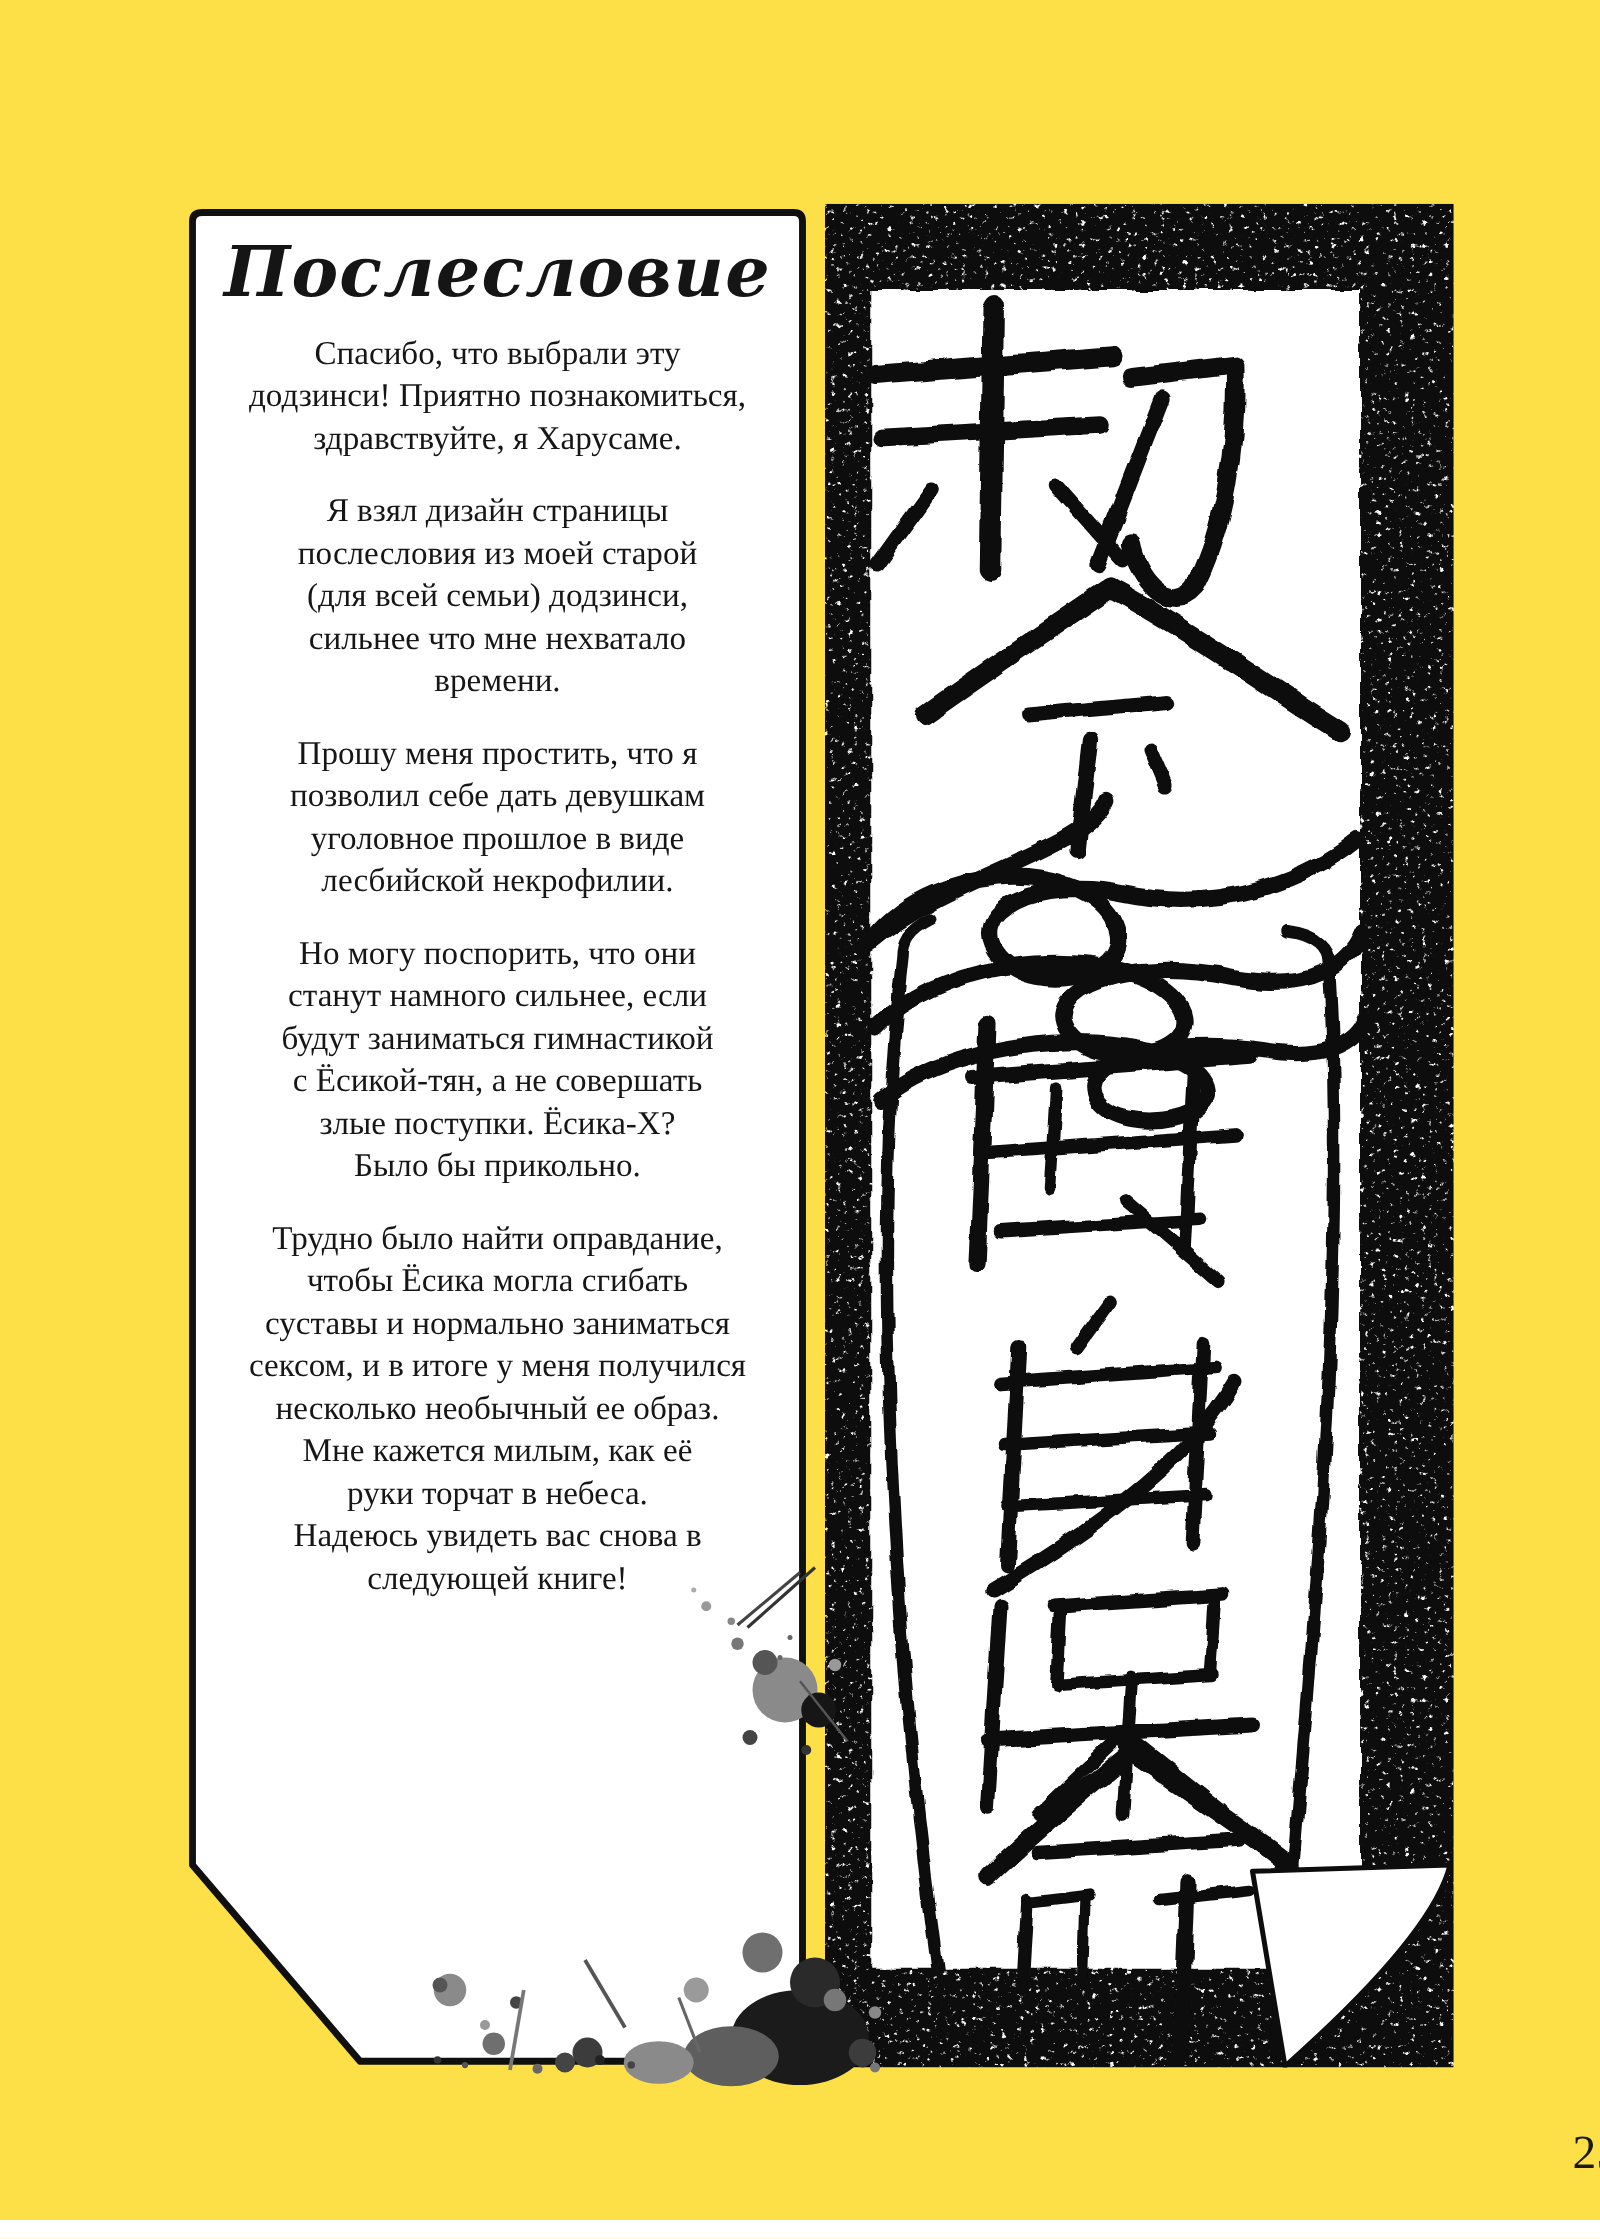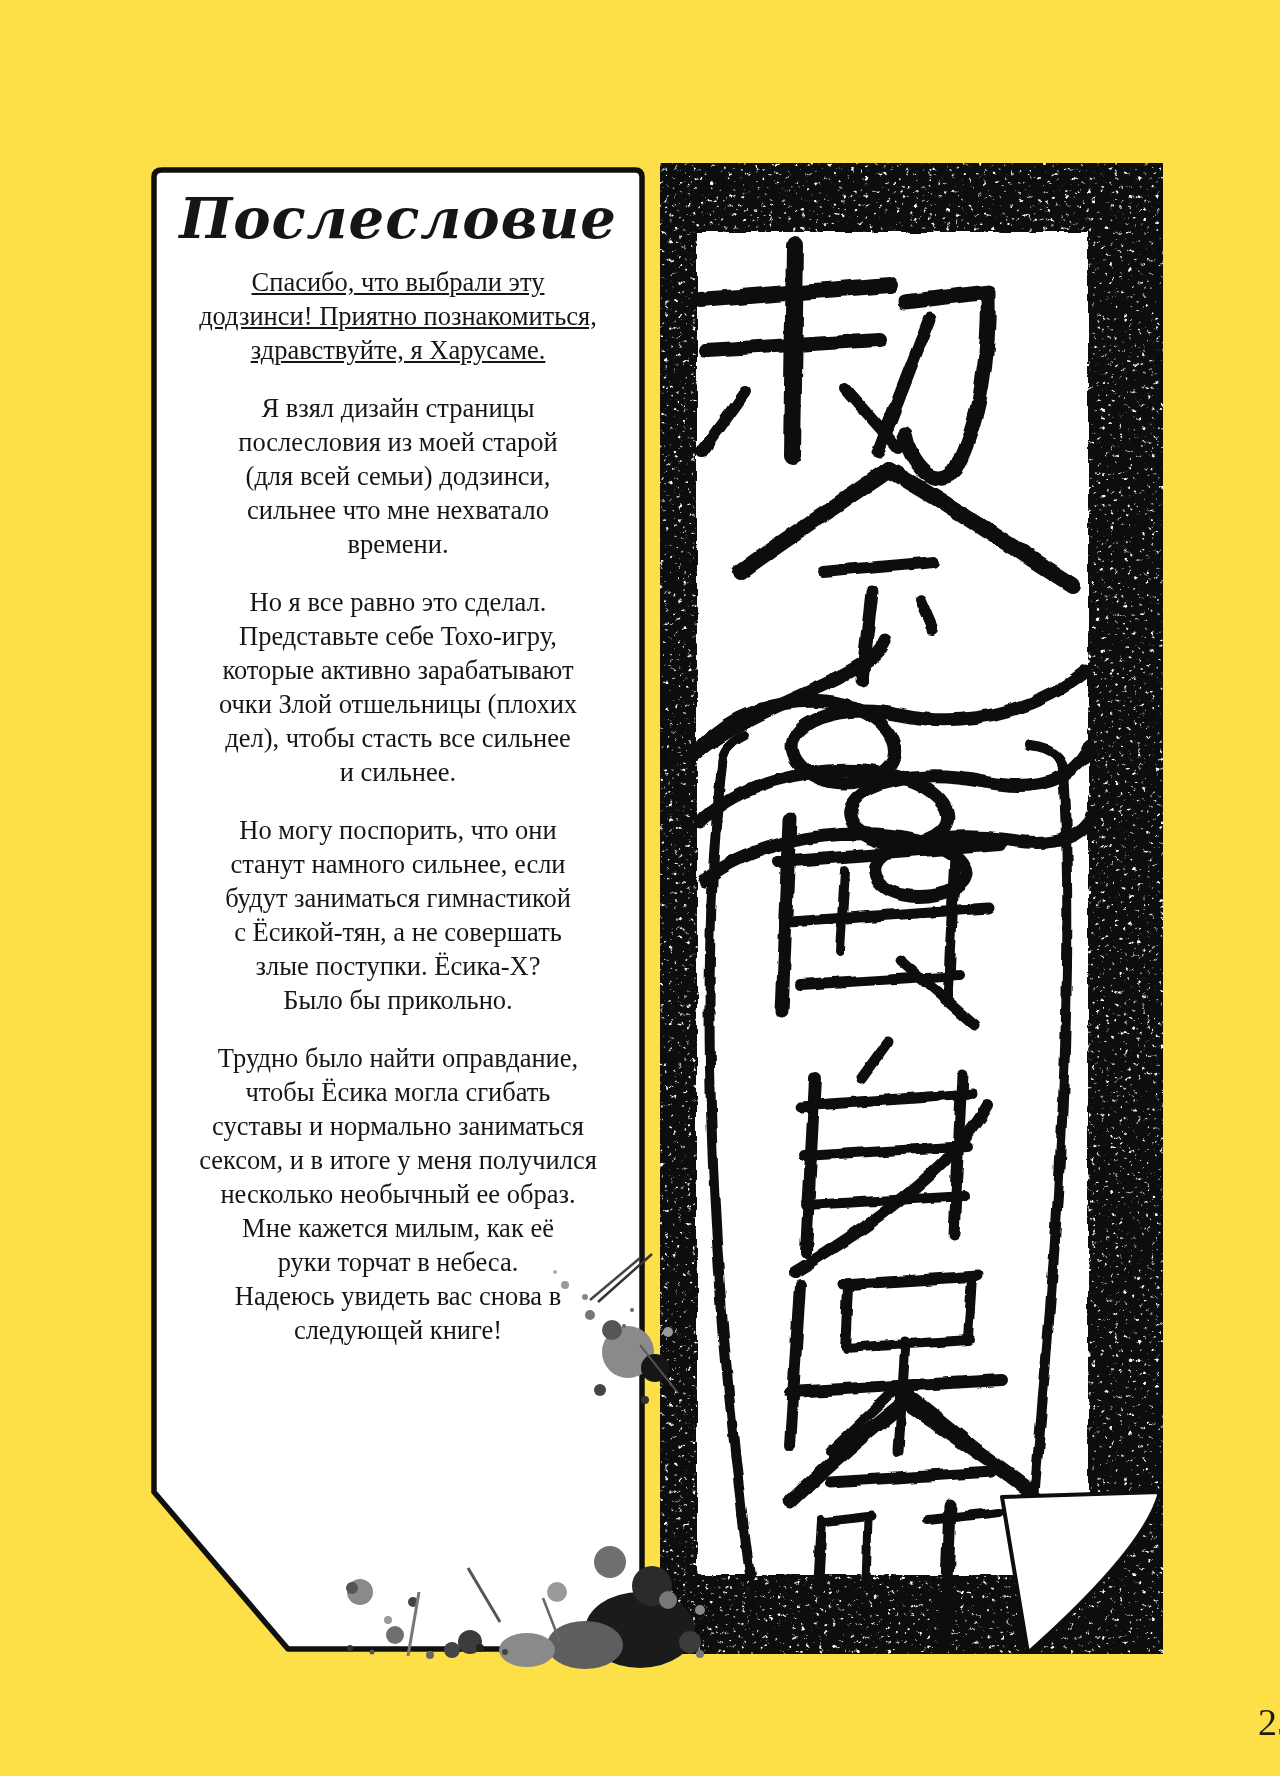--- a/index.html
+++ b/index.html
@@ -13,21 +13,21 @@
   .afterword-content{
     position:absolute;left:24px;right:24px;top:14px;text-align:center;
   }
   .afterword-title{
     font-family:"DejaVu Serif", serif;font-style:italic;font-weight:bold;
     font-size:56px;line-height:62px;margin-top:10px;letter-spacing:1px;color:#151515;
   }
   .para{
     font-size:26.5px;line-height:34px;white-space:pre-line;margin:24px 0 0 0;color:#161616;
   }
-  .para:first-of-type{margin-top:16px;text-decoration:underline;}
+  .para:first-of-type{margin-top:16px;}
   
   .talisman-panel{position:absolute;left:660px;top:163px;width:503px;height:1491px;}
   .talisman-svg{display:block;}
   
   .splatter-svg{position:absolute;left:280px;top:1240px;pointer-events:none;}
   
   .page-number{
     position:absolute;left:1258px;top:1700px;font-size:38px;color:#1a1a1a;
     font-family:Liberation Serif, serif;
   }
@@ -45,26 +45,24 @@
     <div class="afterword-content">
       <div class="afterword-title">Послесловие</div>
       <p class="para">Спасибо, что выбрали эту
 додзинси! Приятно познакомиться,
 здравствуйте, я Харусаме.</p>
       <p class="para">Я взял дизайн страницы
 послесловия из моей старой
 (для всей семьи) додзинси,
 сильнее что мне нехватало
 времени.</p>
-      <p class="para">Но я все равно это сделал.
-Представьте себе Тохо-игру,
-которые активно зарабатывают
-очки Злой отшельницы (плохих
-дел), чтобы стасть все сильнее
-и сильнее.</p>
+      <p class="para">Прошу меня простить, что я
+позволил себе дать девушкам
+уголовное прошлое в виде
+лесбийской некрофилии.</p>
       <p class="para">Но могу поспорить, что они
 станут намного сильнее, если
 будут заниматься гимнастикой
 с Ёсикой-тян, а не совершать
 злые поступки. Ёсика-X?
 Было бы прикольно.</p>
       <p class="para">Трудно было найти оправдание,
 чтобы Ёсика могла сгибать
 суставы и нормально заниматься
 сексом, и в итоге у меня получился

